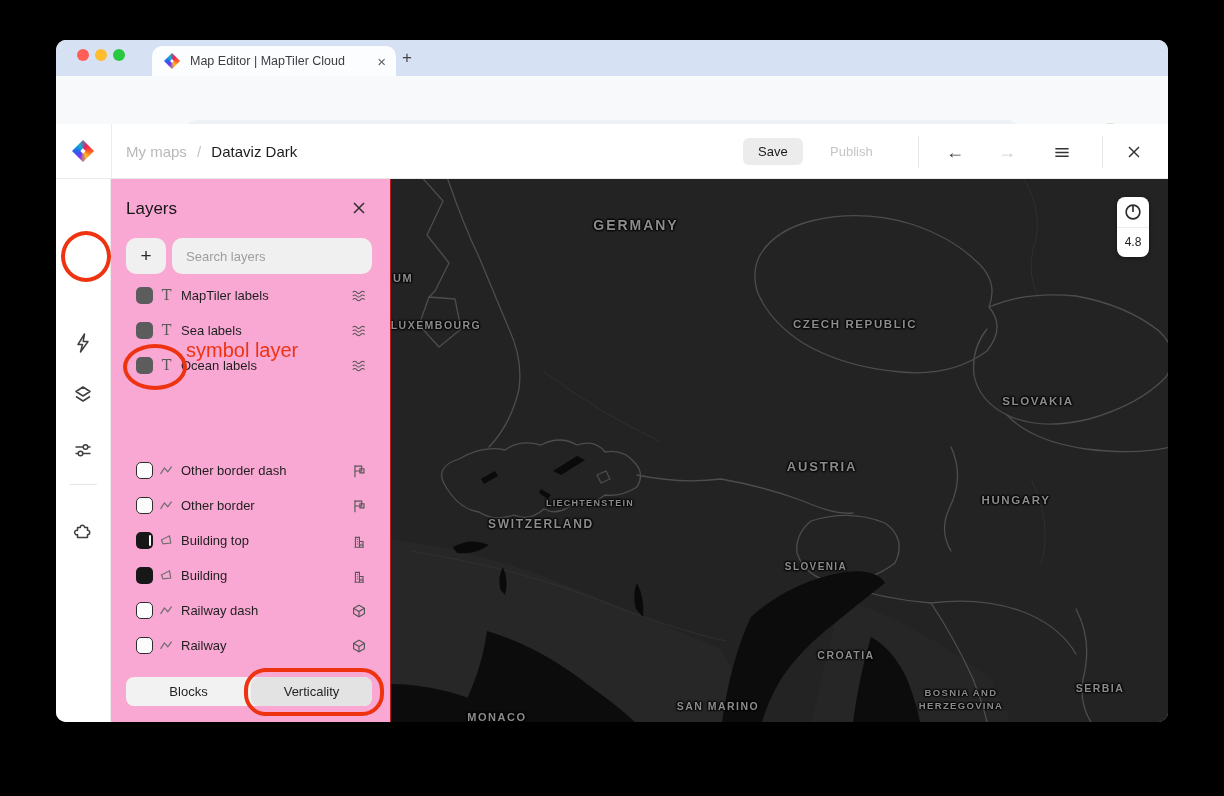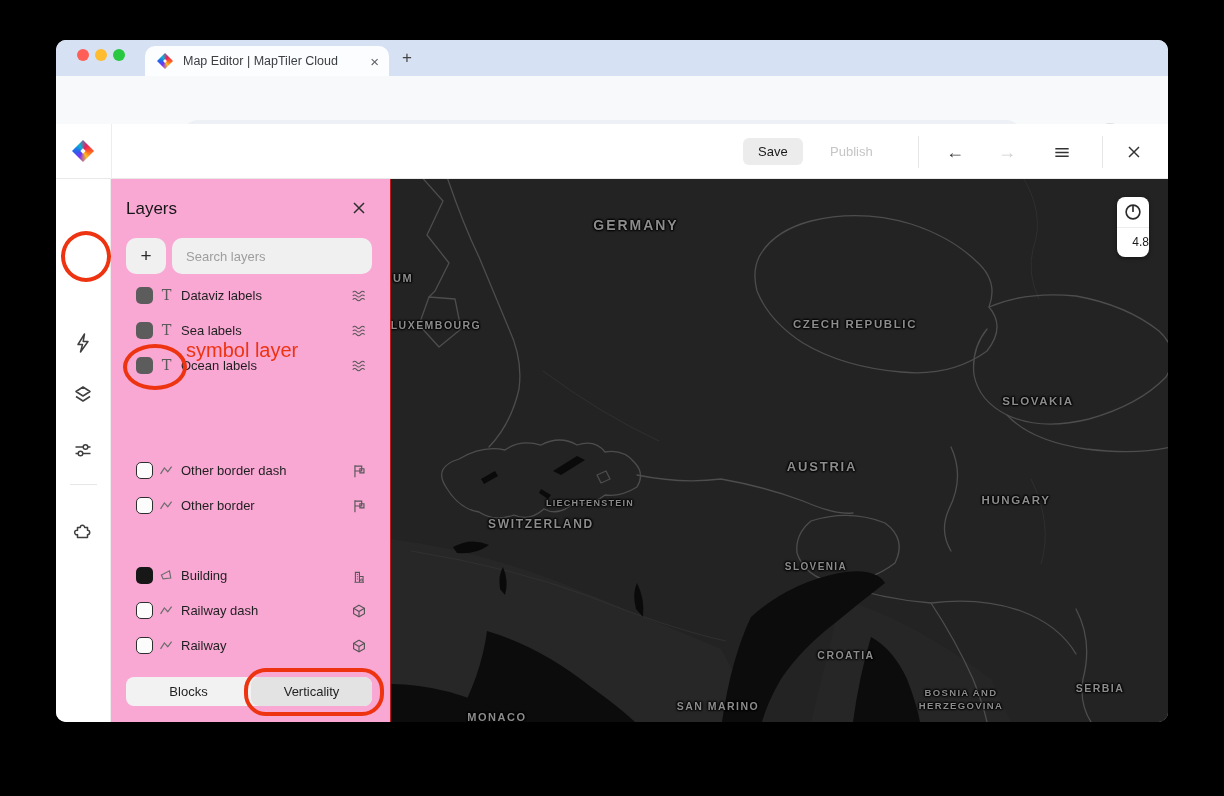--- a/index.html
+++ b/index.html
@@ -2,21 +2,21 @@
 <html><head>
 <meta charset="utf-8">
 <style>
   html,body{margin:0;padding:0;}
   body{width:1224px;height:796px;background:#000;font-family:"Liberation Sans",sans-serif;position:relative;overflow:hidden;}
   .window{position:absolute;left:56px;top:40px;width:1112px;height:682px;border-radius:10px;overflow:hidden;background:#fff;box-shadow:0 10px 40px rgba(0,0,0,.6);}
   
   .tabstrip{position:absolute;left:0;top:0;width:1112px;height:36px;background:#d7e1f4;}
   .tl{position:absolute;top:9px;width:12px;height:12px;border-radius:50%;}
   .tl.r{left:21px;background:#ff5f57;} .tl.y{left:39px;background:#febc2e;} .tl.g{left:57px;background:#28c840;}
-  .tab{position:absolute;left:89px;top:6px;width:244px;height:30px;background:#fcfdff;border-radius:10px 10px 0 0;display:flex;align-items:center;}
+  .tab{position:absolute;left:96px;top:6px;width:244px;height:30px;background:#fcfdff;border-radius:10px 10px 0 0;display:flex;align-items:center;}
   .tab-title{font-size:12.5px;color:#3c4043;margin-left:10px;flex:1;white-space:nowrap;overflow:hidden;}
   .tab-close{font-size:15px;color:#5f6368;margin-right:10px;cursor:pointer;line-height:1;}
   .newtab{position:absolute;left:340px;top:7px;width:22px;height:22px;font-size:17px;color:#444;text-align:center;line-height:22px;}
   .logo-mini{width:16px;height:16px;margin-left:12px;position:relative;background:conic-gradient(from 210deg,#7b2ff7,#2563eb,#06b6d4,#e91e63,#ff5722,#fbbf24,#7b2ff7);clip-path:polygon(50% 0,100% 50%,50% 100%,0 50%);}
   .logo-mini::after{content:"";position:absolute;left:38%;top:38%;width:24%;height:24%;background:#fff;clip-path:polygon(50% 0,100% 50%,50% 100%,0 50%);}
   
   .urlrow{position:absolute;left:0;top:36px;width:1112px;height:48px;background:#f8f9fb;}
   .navic{position:absolute;top:48px;width:24px;height:24px;color:#474c51;}
   .navic svg{width:100%;height:100%;}
   .urlpill{position:absolute;left:126px;top:44px;width:840px;height:32px;border-radius:16px;background:#edf0f5;display:flex;align-items:center;}
@@ -74,21 +74,21 @@
   .seg-vert{position:absolute;left:125px;top:0;width:121px;height:29px;background:#e3e3e3;border-radius:8px;font-size:13px;color:#1f1f1f;text-align:center;line-height:29px;}
   
   .map{position:absolute;left:335px;top:139px;width:777px;height:543px;background:#232323;overflow:hidden;cursor:grab;}
   .map svg.basemap{position:absolute;left:0;top:0;width:777px;height:543px;}
   .maplabels{position:absolute;left:0;top:0;width:777px;height:543px;}
   .mlabel{position:absolute;transform:translate(-50%,-50%);color:#8c8c8c;font-weight:bold;letter-spacing:.14em;white-space:pre;text-align:center;line-height:1.35;text-shadow:0 1px 2px rgba(0,0,0,.95),0 -1px 2px rgba(0,0,0,.95),1px 0 2px rgba(0,0,0,.95),-1px 0 2px rgba(0,0,0,.95);}
   .zoomctl{position:absolute;left:726px;top:18px;width:32px;height:60px;background:#fff;border-radius:8px;box-shadow:0 1px 4px rgba(0,0,0,.45);}
   .zc-ic{position:absolute;left:5px;top:4px;width:22px;height:22px;color:#2b2b2b;}
   .zc-ic svg{width:100%;height:100%;}
   .zc-div{position:absolute;left:0;top:30px;width:32px;height:1px;background:#ececec;}
-  .zc-val{position:absolute;left:0;top:31px;width:32px;height:28px;font-size:12px;color:#1c1c1c;text-align:right;line-height:28px;}
+  .zc-val{position:absolute;left:0;top:31px;width:32px;height:28px;font-size:12px;color:#1c1c1c;text-align:center;line-height:28px;}
   
   .anno{position:absolute;border:4.5px solid #ee3311;border-radius:50%;z-index:90;pointer-events:none;}
   .a1{left:5px;top:191px;width:42px;height:43px;}
   .a2{left:67px;top:304px;width:56px;height:38px;}
   .a3{left:188px;top:628px;width:132px;height:40px;border-radius:22px;}
   .a-note{position:absolute;left:130px;top:299px;font-size:20px;color:#ee3311;z-index:90;pointer-events:none;white-space:nowrap;}
 </style>
 </head>
 <body>
 
@@ -173,20 +173,25 @@
           <circle cx="13" cy="13" r="13" fill="#dfe4e1"></circle>
           <path d="M8,16 q2,-7 9,-8 q-1,4.5 -4.5,5.5 q4.5,0 7,-2.5 q-2.5,7 -11.5,5 Z" fill="#37704a"></path>
         </svg>
     </span>
     <span class="kebab">⋮</span>
   </div>
 
   <div class="appheader"></div>
   <span class="logo-big"></span>
   <span class="hdr-divL"></span>
+  <div class="crumbs">
+    <span class="crumb-p">My maps</span>
+    <span class="crumb-s">/</span>
+    <span class="crumb-c">Dataviz Dark</span>
+  </div>
   <button class="savebtn">Save</button>
   <button class="pubbtn">Publish</button>
   <span class="hdr-vd1"></span>
   <span class="hdrbtn undo">←</span>
   <span class="hdrbtn redo">→</span>
   <span class="hdrbtn burger">
     <svg viewBox="0 0 24 24" fill="none" stroke="currentColor" stroke-width="1.8">
         <path d="M4,8 H20 M4,12.5 H20 M4,17 H20"></path>
       </svg>
   </span>
@@ -232,21 +237,21 @@
       <svg viewBox="0 0 18 18" fill="none" stroke="currentColor" stroke-width="1.5">
           <path d="M4,4 L14,14 M14,4 L4,14"></path>
         </svg>
     </span>
     <button class="addbtn">+</button>
     <input class="searchbox" placeholder="Search layers" style="">
     <div class="layerlist">
         <div class="lrow" style="top: -3px;">
           <span class="cb cb-filled"></span>
           <span class="ticon tT">T</span>
-          <span class="llabel">Dataviz labels</span>
+          <span class="llabel">MapTiler labels</span>
           <svg class="bicon" viewBox="0 0 20 20">
             <use href="#i-waves"></use>
           </svg>
         </div>
         <div class="lrow" style="top: 32px;">
           <span class="cb cb-filled"></span>
           <span class="ticon tT">T</span>
           <span class="llabel">Sea labels</span>
           <svg class="bicon" viewBox="0 0 20 20">
             <use href="#i-waves"></use>
@@ -271,20 +276,30 @@
           </svg>
         </div>
         <div class="lrow" style="top: 207px;">
           <span class="cb cb-empty"></span>
           <svg class="ticon" viewBox="0 0 20 20">
             <use href="#i-zig"></use>
           </svg>
           <span class="llabel">Other border</span>
           <svg class="bicon" viewBox="0 0 20 20">
             <use href="#i-flag"></use>
+          </svg>
+        </div>
+        <div class="lrow" style="top: 242px;">
+          <span class="cb cb-dark cb-notch"></span>
+          <svg class="ticon" viewBox="0 0 20 20">
+            <use href="#i-trap"></use>
+          </svg>
+          <span class="llabel">Building top</span>
+          <svg class="bicon" viewBox="0 0 20 20">
+            <use href="#i-building"></use>
           </svg>
         </div>
         <div class="lrow" style="top: 277px;">
           <span class="cb cb-dark"></span>
           <svg class="ticon" viewBox="0 0 20 20">
             <use href="#i-trap"></use>
           </svg>
           <span class="llabel">Building</span>
           <svg class="bicon" viewBox="0 0 20 20">
             <use href="#i-building"></use>

